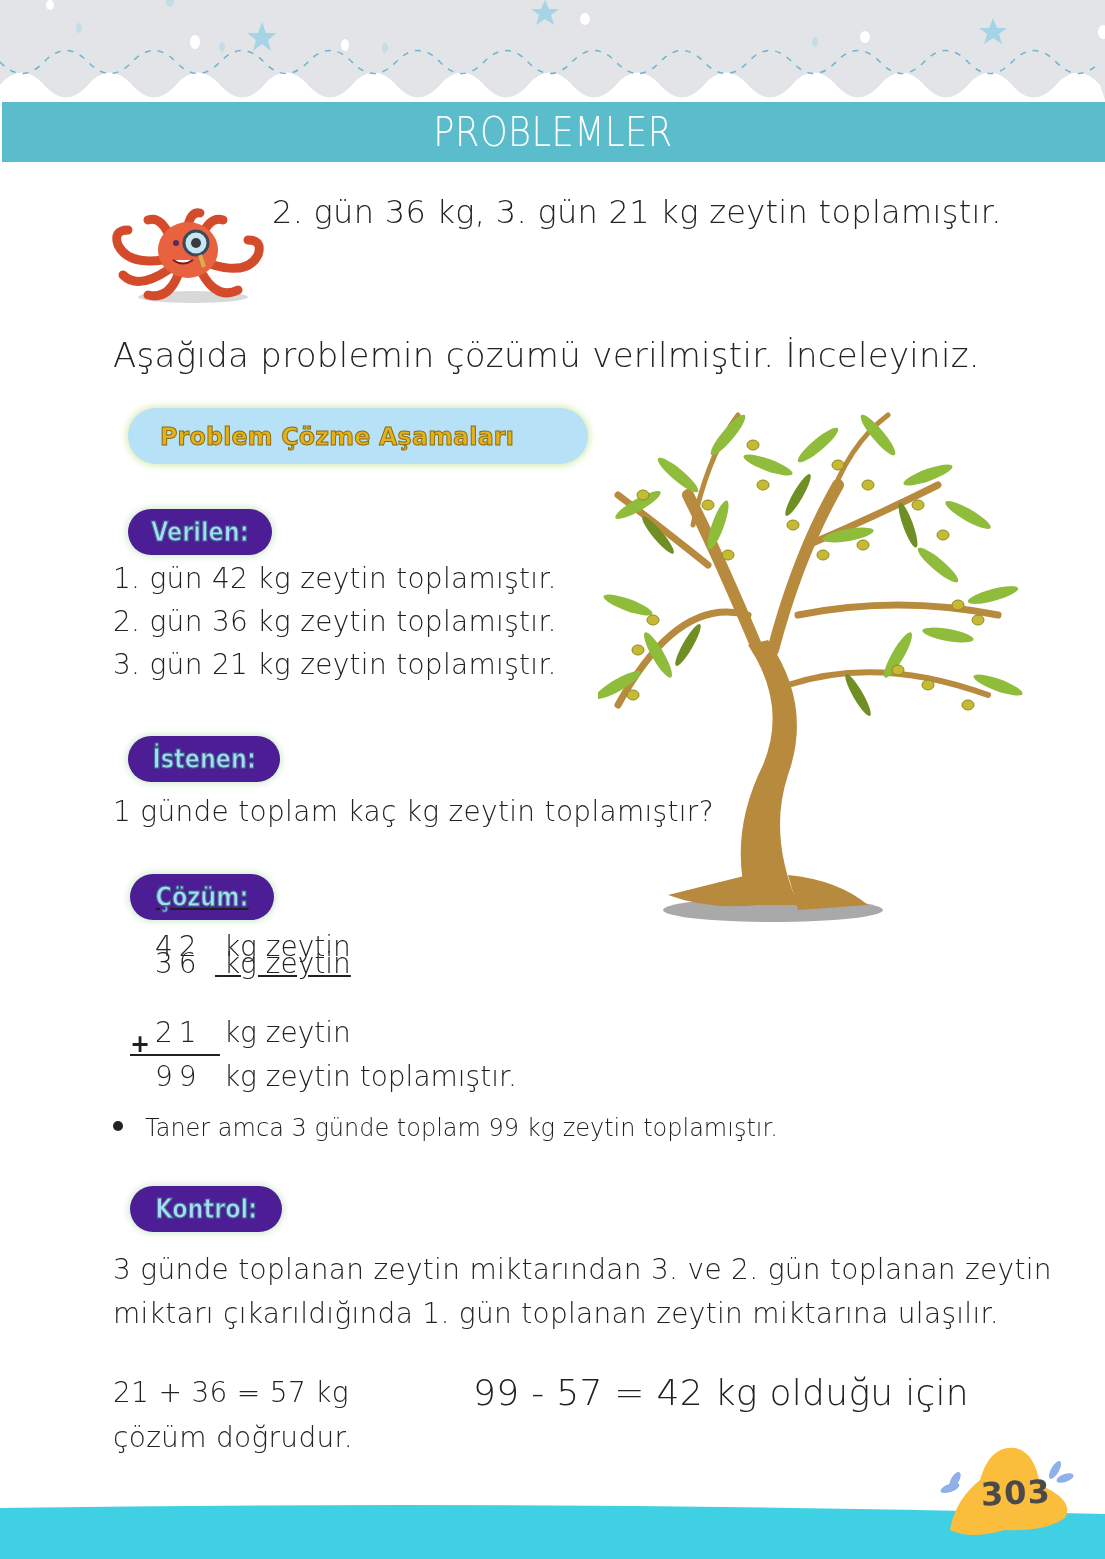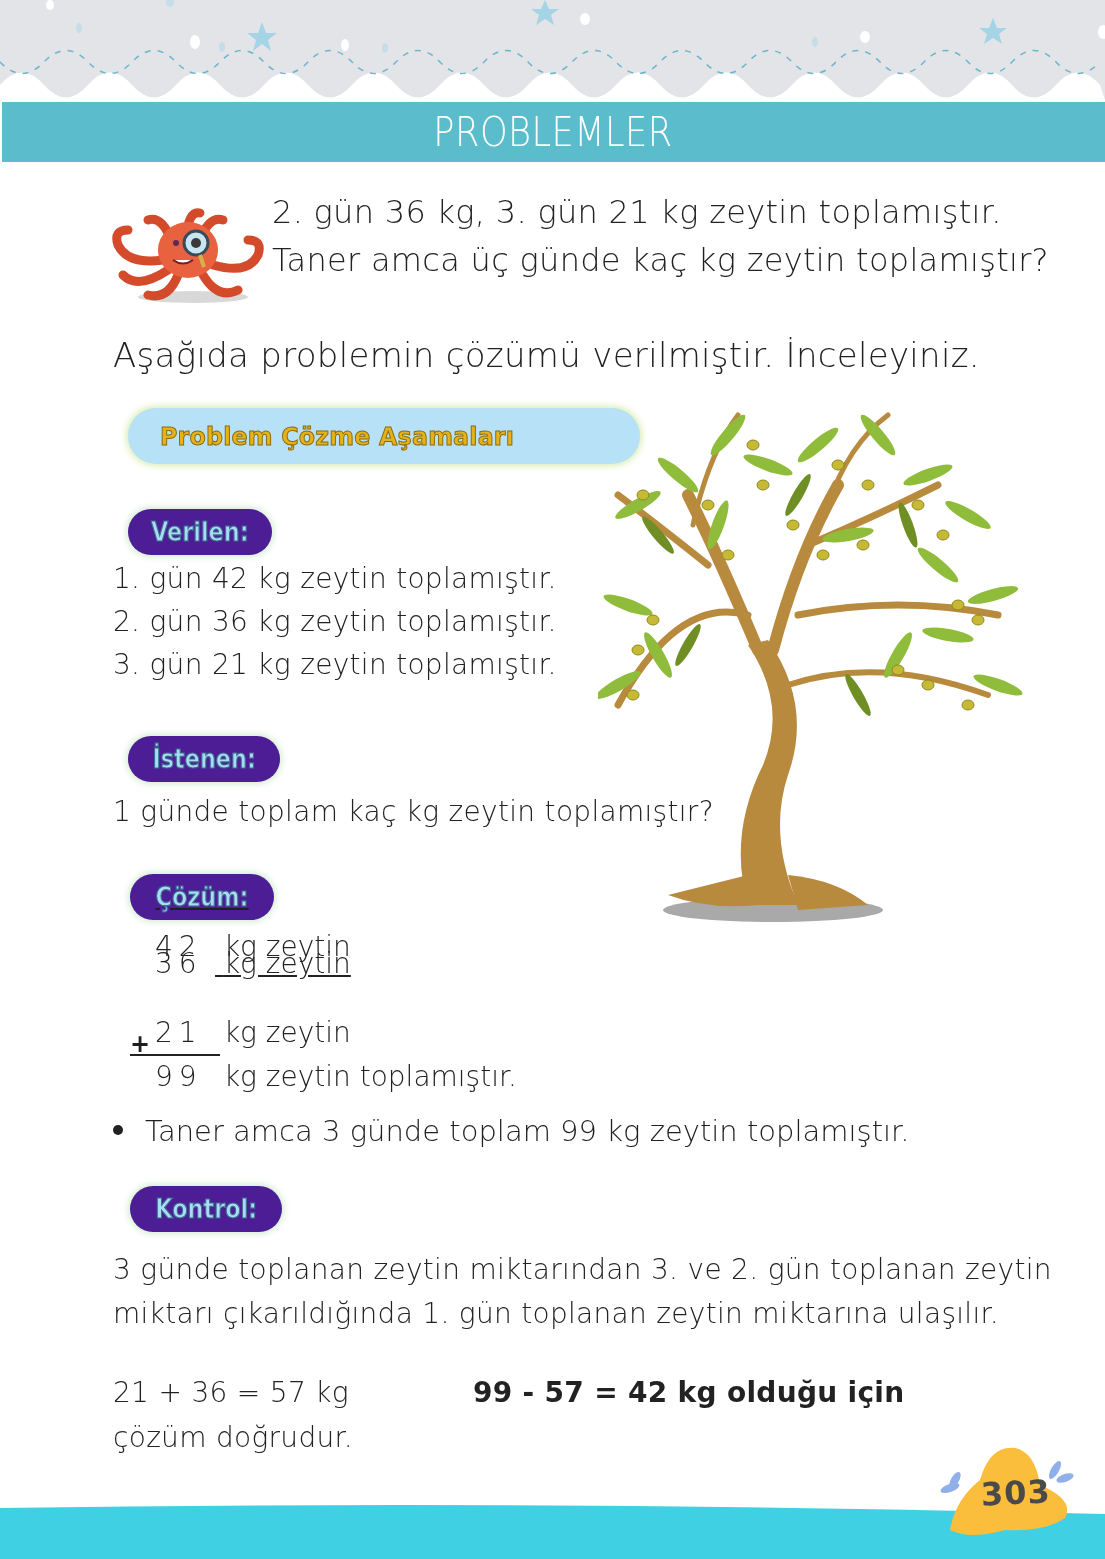--- a/index.html
+++ b/index.html
@@ -25,21 +25,21 @@
   }
   .body-text {
     position: absolute; font-size: 31px; line-height: 48px; color: #222;
     font-family: "DejaVu Sans", sans-serif; font-weight: 300;
     letter-spacing: 0.3px; white-space: nowrap;
   }
   .intro { left: 272px; top: 188px; font-size: 32px; line-height: 48px; }
   .intro-last { left: 113px; top: 331px; font-size: 34px; }
   .octopus { position: absolute; left: 108px; top: 205px; }
   .stages-pill {
-    position: absolute; left: 128px; top: 408px; width: 512px; height: 56px;
+    position: absolute; left: 128px; top: 408px; width: 460px; height: 56px;
     border-radius: 28px; background: #b6e1f7;
     box-shadow: 0 0 6px 2px rgba(200, 230, 150, 0.7);
     display: flex; align-items: center; padding-left: 32px; box-sizing: border-box;
   }
   .stages-pill span {
     font-family: "DejaVu Sans", sans-serif; font-weight: bold; font-size: 25px;
     color: #e6b21a; -webkit-text-stroke: 1px #8a6a10; letter-spacing: 0.2px;
     transform: scaleX(0.95); transform-origin: left;
   }
   .label-pill {
@@ -50,21 +50,21 @@
   .label-pill span {
     font-family: "DejaVu Sans", sans-serif; font-weight: bold; font-size: 26px;
     color: #a8dcf5; -webkit-text-stroke: 1.2px #3f6e8e; transform: scaleX(0.86);
   }
   .sec-text { left: 113px; font-size: 28px; line-height: 43px; }
   .sum-row { position: absolute; left: 155px; font-size: 28px; white-space: nowrap;
     font-family: "DejaVu Sans", sans-serif; font-weight: 300; color: #222; }
   .sum-row .num { display: inline-block; width: 60px; letter-spacing: 6px; }
   .plus { position: absolute; left: 130px; top: 1030px; font-size: 24px; font-weight: bold; }
   .sum-line { position: absolute; left: 130px; top: 1054px; width: 90px; height: 2px; background: #222; }
-  .bullet-line { position: absolute; left: 113px; top: 1114px; font-size: 29px;
+  .bullet-line { position: absolute; left: 113px; top: 1114px; font-size: 24px;
     font-family: "DejaVu Sans", sans-serif; font-weight: 300; white-space: nowrap; }
   .bullet-dot { display: inline-block; width: 10px; height: 10px; border-radius: 50%;
     background: #222; margin-right: 22px; vertical-align: middle; position: relative; top: -3px; }
   .tree { position: absolute; left: 598px; top: 405px; }
   .bottom-band { position: absolute; left: 0; top: 1500px; width: 1105px; height: 59px; }
   .page-badge { position: absolute; left: 935px; top: 1440px; width: 145px; height: 105px; }
   .page-num {
     position: absolute; left: 981px; top: 1474px; font-size: 32px; font-weight: bold;
     color: #4a4a4a; font-family: "DejaVu Sans", sans-serif; letter-spacing: 1px;
     transform: rotate(-3deg);
@@ -121,21 +121,20 @@
     <circle cx="88" cy="38" r="12" fill="#c7e6f2" stroke="#3a4a5a" stroke-width="3"></circle>
     <circle cx="88" cy="38" r="5" fill="#3a3a3a"></circle>
     <line x1="92" y1="50" x2="96" y2="62" stroke="#d9b14a" stroke-width="4"></line>
     <circle cx="68" cy="38" r="3" fill="#5a2a5a"></circle>
     <path d="M65,55 Q75,62 85,55" stroke="#7a1a1a" stroke-width="2" fill="#fff"></path>
   </svg>
 </div>
 
 <div class="body-text intro">
   <div>2. gün 36 kg, 3. gün 21 kg zeytin toplamıştır.</div>
-  <div>Taner amca üç günde kaç kg zeytin toplamıştır?</div>
 </div>
 <div class="body-text intro-last">Aşağıda problemin çözümü verilmiştir. İnceleyiniz.</div>
 
 <div class="stages-pill">
   <span>Problem Çözme Aşamaları</span>
 </div>
 
 <div class="label-pill" style="left:128px; top:509px; width:144px;">
   <span>Verilen:</span>
 </div>
@@ -177,21 +176,21 @@
 </div>
 
 <div class="label-pill" style="left:130px; top:1186px; width:152px;">
   <span>Kontrol:</span>
 </div>
 <div class="body-text sec-text" style="top:1248px; line-height:44px;">
   <div>3 günde toplanan zeytin miktarından 3. ve 2. gün toplanan zeytin</div>
   <div>miktarı çıkarıldığında 1. gün toplanan zeytin miktarına ulaşılır.</div>
 </div>
 <div class="body-text sec-text" style="top:1371px;">21 + 36 = 57 kg</div>
-<div class="body-text" style="left:473px; top:1371px; font-size:28px; line-height:43px;font-weight:bold;">99 - 57 = 42 kg olduğu için</div>
+<div class="body-text" style="left:473px; top:1371px; font-size:36px; line-height:43px;">99 - 57 = 42 kg olduğu için</div>
 <div class="body-text sec-text" style="top:1416px;">çözüm doğrudur.</div>
 
 <div class="tree">
   <svg width="430" height="525" viewBox="0 0 430 525">
     <ellipse cx="175" cy="505" rx="110" ry="12" fill="#a9a9a9"></ellipse>
     <g fill="#b88a3e">
       <path d="M150,500 Q130,430 165,360 Q190,300 150,240 L170,235 Q215,300 190,370 Q170,430 200,500 Z"></path>
       <path d="M70,490 Q110,480 150,470 L160,500 Q110,505 70,490 Z"></path>
       <path d="M190,470 Q240,475 270,500 L200,505 Z"></path>
     </g>

